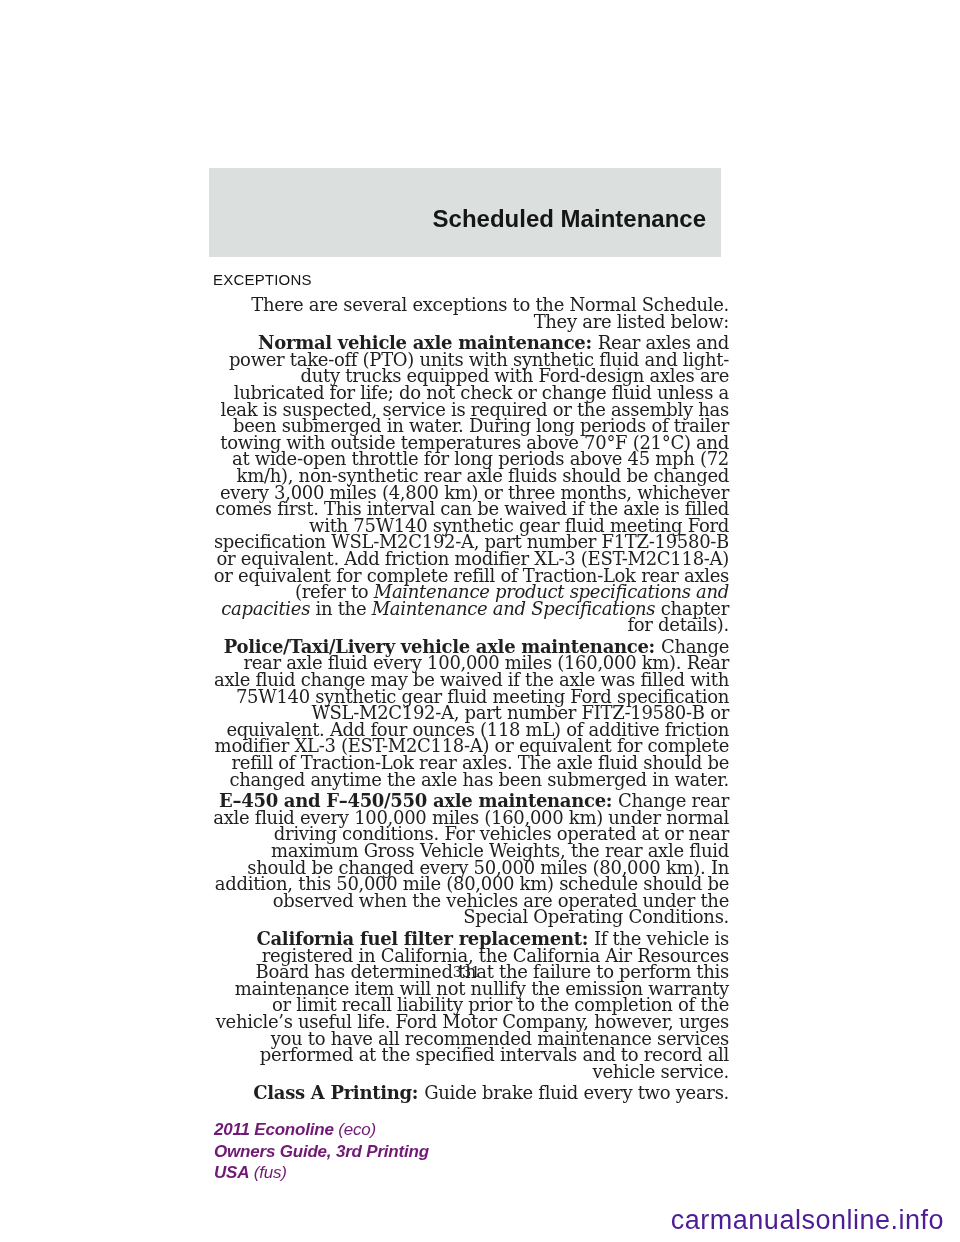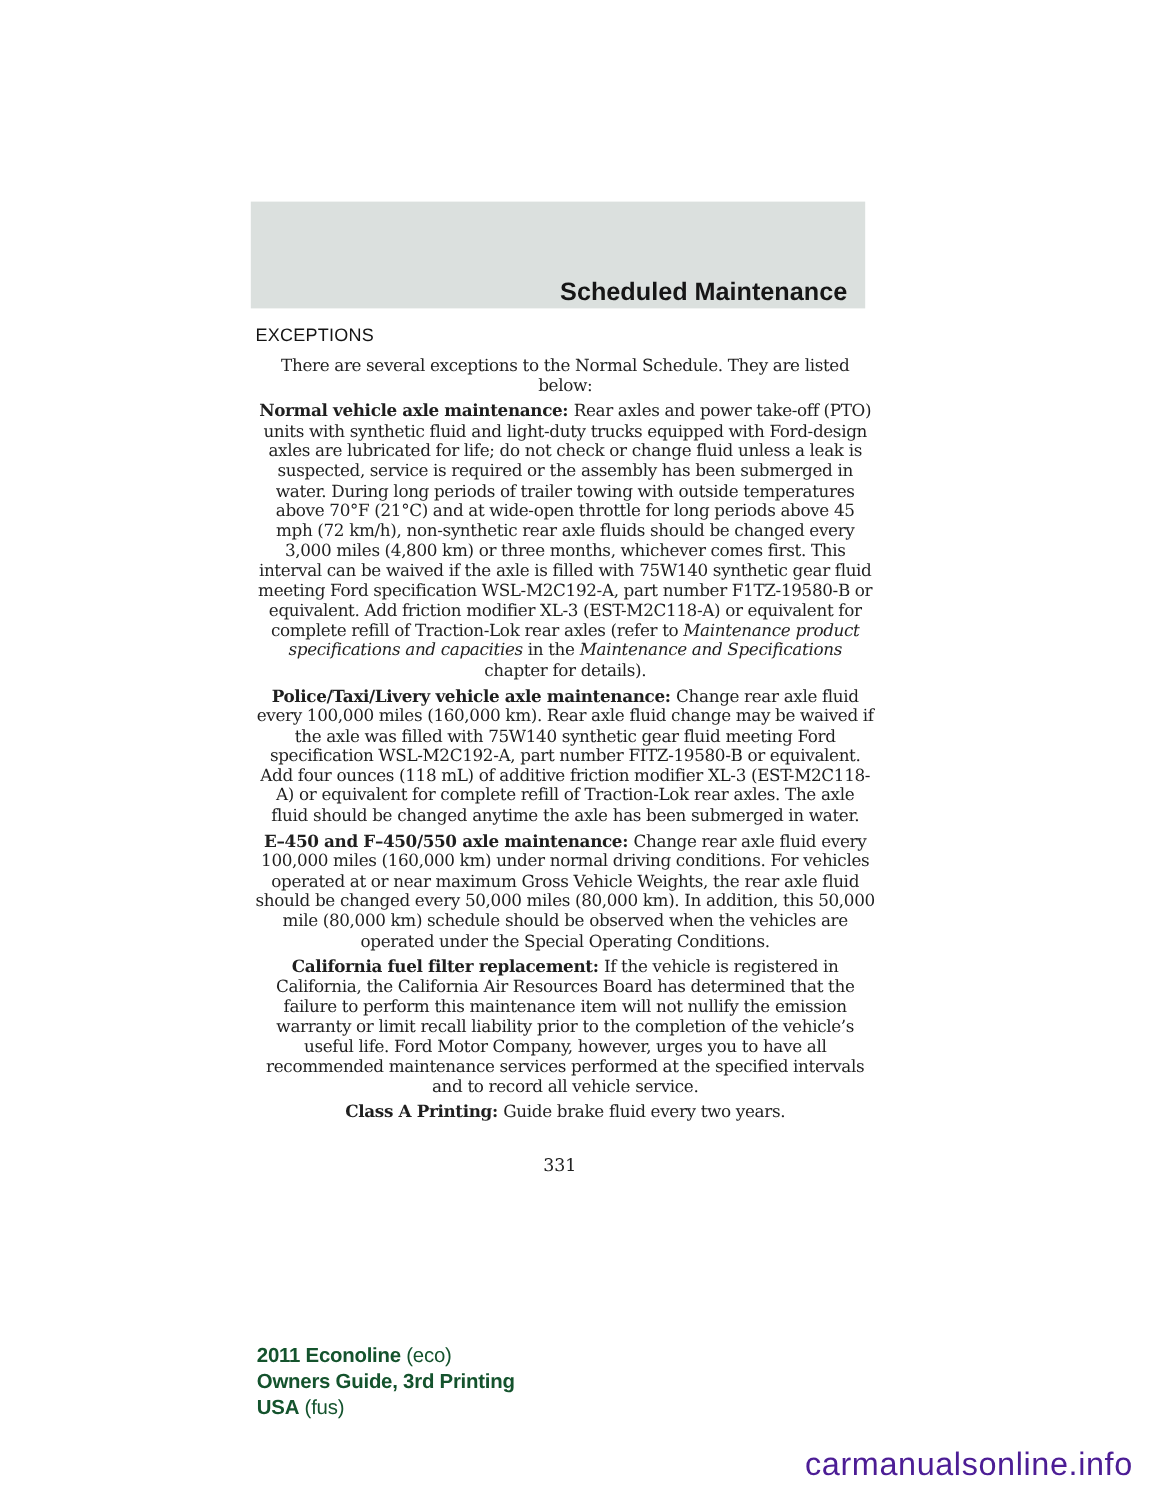--- a/index.html
+++ b/index.html
@@ -15,68 +15,69 @@
     position: absolute;
     left: 209px;
     top: 168px;
     width: 512px;
     height: 89px;
     background: #dbe0de;
   }
   .header-title {
     position: absolute;
     right: 15px;
-    bottom: 1px;
+    bottom: 24px;
     font-family: "Liberation Sans", sans-serif;
     font-weight: bold;
-    font-size: 21px;
+    font-size: 24px;
     color: #161616;
     white-space: nowrap;
   }
   .content {
     position: absolute;
     left: 213px;
     top: 271px;
     width: 516px;
     color: #1f1f1f;
   }
   .section-heading {
     font-family: "Liberation Sans", sans-serif;
     font-weight: normal;
     font-size: 15px;
     letter-spacing: 0.2px;
     margin: 0 0 9px 0;
     color: #141414;
   }
   p.body-par {
-    font-size: 14px;
+    font-size: 18px;
     line-height: 16.6px;
     letter-spacing: -0.3px;
-    text-align: center;
+    text-align: right;
     margin: 0 0 5px 0;
   }
   .run-bold   { font-weight: bold; }
   .run-italic { font-style: italic; }
   .page-number {
     position: absolute;
     left: 213px;
     top: 964px;
     width: 507px;
     text-align: center;
     font-size: 14.5px;
     color: #222222;
   }
   .footer {
     position: absolute;
     left: 214px;
     top: 1119px;
     font-family: "Liberation Sans", sans-serif;
+    font-style: italic;
     font-size: 17px;
     line-height: 21.5px;
-    color: #14532d;
+    color: #701a75;
     letter-spacing: -0.2px;
   }
   .footer .footer-line { white-space: nowrap; }
   .watermark {
     position: absolute;
     right: 16px;
     bottom: 6px;
     font-family: "Liberation Sans", sans-serif;
     font-size: 27px;
     color: #4c1d95;

